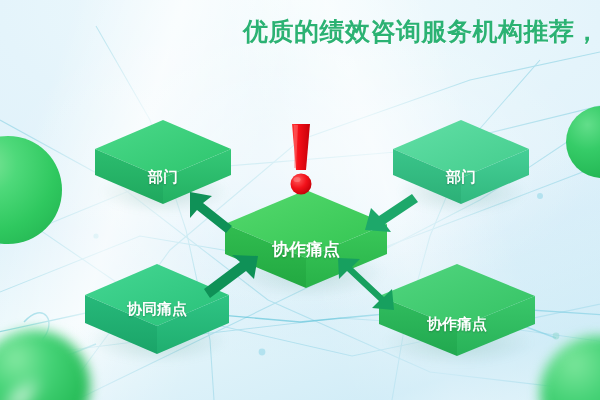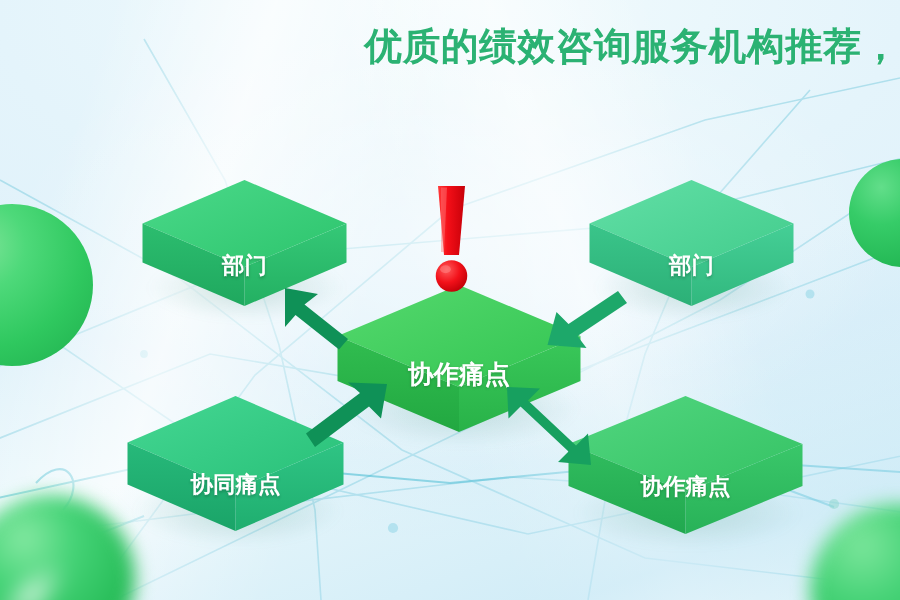--- a/index.html
+++ b/index.html
@@ -53,21 +53,21 @@
 
   #cube-tl{left:92px;top:118px;width:142px;height:92px;}
   #cube-tr{left:390px;top:118px;width:142px;height:92px;}
   #cube-c {left:222px;top:188px;width:168px;height:106px;}
   #cube-bl{left:82px;top:262px;width:150px;height:98px;}
   #cube-br{left:376px;top:262px;width:162px;height:100px;}
 
   #cube-tl .cap{top:30px;font-size:15px;}
   #cube-tr .cap{top:30px;font-size:15px;}
   #cube-c  .cap{top:30px;font-size:17px;}
-  #cube-bl .cap{top:32px;font-size:15px;text-align:center;}
+  #cube-bl .cap{top:18px;font-size:15px;text-align:center;}
   #cube-br .cap{top:33px;font-size:15px;}
 
   
   .arrow{position:absolute;pointer-events:none;}
   #bang{position:absolute;left:281px;top:122px;width:40px;height:74px;}
 </style>
 </head>
 <body>
 
 <div id="stage">

